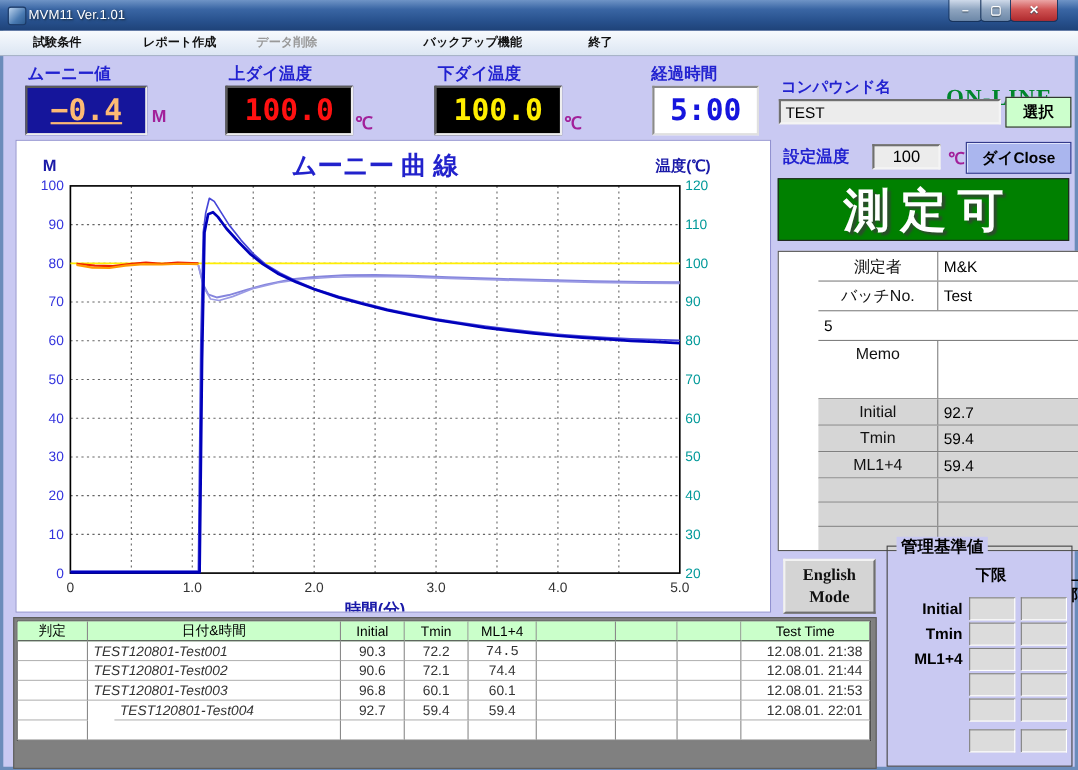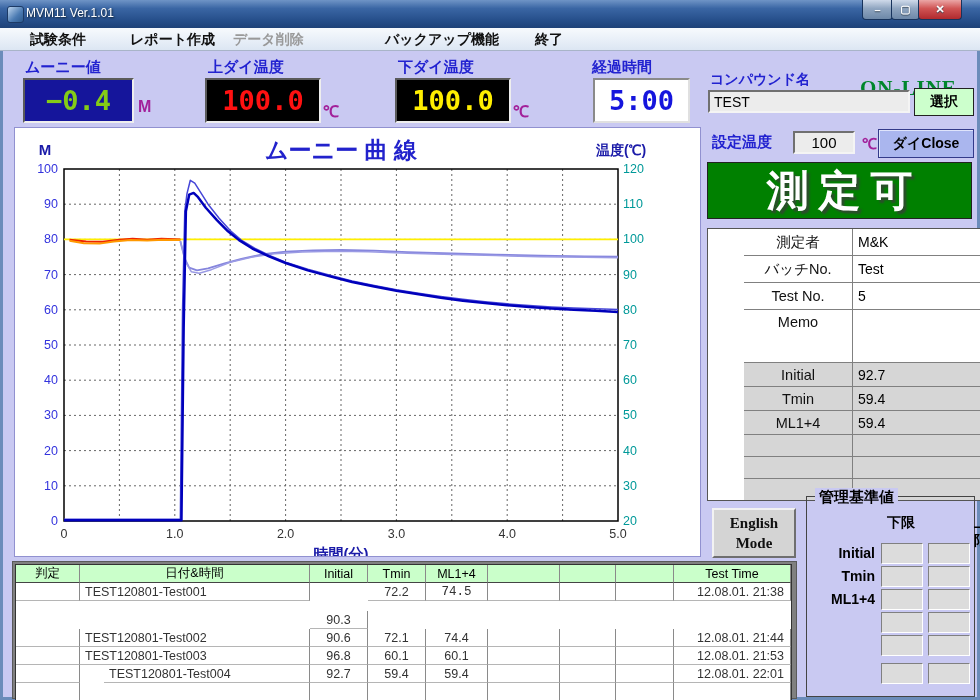--- a/index.html
+++ b/index.html
@@ -19,21 +19,21 @@
     border-radius:0 0 4px 4px;color:#fff;font-size:11px;font-weight:bold;
     display:flex;align-items:center;justify-content:center;
     background:linear-gradient(#cfdaea,#8fa5c0 45%,#6d88a8);text-shadow:0 1px 1px #345;}
   #btn-min{left:862px;width:29px;}
   #btn-max{left:891px;width:27px;}
   #btn-close{left:918px;width:42px;background:linear-gradient(#eba6a6,#d05454 45%,#b02a2e);}
 
   
   #menubar{left:0;top:28px;width:980px;height:22px;
     background:linear-gradient(#f7fafd,#dce6f3);border-bottom:1px solid #a8b4c8;}
-  .menu-item{top:3px;font-size:14px;font-weight:bold;color:#111;cursor:default;font-family:Liberation Mono, monospace;}
+  .menu-item{top:3px;font-size:11px;font-weight:bold;color:#111;cursor:default;font-family:Liberation Mono, monospace;}
   .menu-item.disabled{color:#999;}
 
   
   .ind-label{font-size:15px;font-weight:bold;color:#2222d0;}
   .led{display:flex;align-items:center;justify-content:center;
     font-family:"DejaVu Sans Mono",monospace;font-weight:bold;font-size:27px;
     border:2px solid;border-color:#5a5a5a #eeeeee #eeeeee #5a5a5a;}
   .unit{font-size:16px;font-weight:bold;color:#a2209a;}
   #online{font-family:"Liberation Serif",serif;font-weight:bold;font-size:21px;color:#00862c;letter-spacing:1px;}
 
@@ -76,21 +76,21 @@
   .lim-header{font-size:14px;font-weight:bold;color:#000;}
   .lim-label{font-size:14px;font-weight:bold;color:#000;text-align:right;}
   .lim-input{background:#dcdcdc;border:1px solid;border-color:#808080 #ffffff #ffffff #808080;}
 
   
   #history-panel{background:#808080;border:1px solid #5a5a5a;}
   #history-table{display:grid;background:#fff;border:1px solid #333;width:max-content;}
   .hcell{border-right:1px solid #8a8a8a;border-bottom:1px solid #b5b5b5;font-size:12.5px;color:#333;
     display:flex;align-items:center;overflow:hidden;white-space:nowrap;}
   .hcell.th{background:#caffca;color:#000;border-bottom:1px solid #444;justify-content:center;}
-  .hcell.name{padding-left:5px;}
+  .hcell.name{padding-left:5px;font-style:italic;}
   .hcell.num{justify-content:center;}
   .hcell.time{justify-content:flex-end;padding-right:6px;}
 </style>
 </head>
 <body>
 
 <div id="win">
 
   <div id="titlebar" class="abs">
     <div id="app-icon" class="abs"></div>
@@ -108,21 +108,21 @@
 
   <div id="menubar" class="abs">
       <div class="abs menu-item" style="left: 30px;">試験条件</div>
       <div class="abs menu-item" style="left: 130px;">レポート作成</div>
       <div class="abs menu-item disabled" style="left: 233px;">データ削除</div>
       <div class="abs menu-item" style="left: 385px;">バックアップ機能</div>
       <div class="abs menu-item" style="left: 535px;">終了</div>
     </div>
 
   <div class="abs ind-label" style="left:25px;top:58px;">ムーニー値</div>
-  <div class="abs led" id="mooney-led" style="left: 23px; top: 78px; width: 107px; height: 41px; background: rgb(21, 21, 155); color: #84cc16;">−0.4</div>
+  <div class="abs led" id="mooney-led" style="left: 23px; top: 78px; width: 107px; height: 41px; background: rgb(21, 21, 155); color: #fdba74; text-decoration: underline;">−0.4</div>
   <div class="abs unit" style="left:138px;top:98px;">M</div>
 
   <div class="abs ind-label" style="left:208px;top:58px;">上ダイ温度</div>
   <div class="abs led" id="upper-led" style="left: 205px; top: 78px; width: 112px; height: 41px; background: rgb(0, 0, 0); color: rgb(255, 17, 17);">100.0</div>
   <div class="abs unit" style="left:323px;top:100px;">℃</div>
 
   <div class="abs ind-label" style="left:398px;top:58px;">下ダイ温度</div>
   <div class="abs led" id="lower-led" style="left: 395px; top: 78px; width: 112px; height: 41px; background: rgb(0, 0, 0); color: rgb(255, 238, 0);">100.0</div>
   <div class="abs unit" style="left:513px;top:100px;">℃</div>
 
@@ -145,21 +145,20 @@
   <div id="measure-table" class="abs" style="left:707px;top:228px;width:265px;">
       <div class="mrow" style="height: 26px;">
         <div class="mlabel">測定者</div>
         <div class="mvalue">M&amp;K<span class="combo-arrow">▼</span></div>
       </div>
       <div class="mrow" style="height: 26px;">
         <div class="mlabel">バッチNo.</div>
         <div class="mvalue">Test<span class="combo-arrow">▼</span></div>
       </div>
       <div class="mrow" style="height: 26px;">
-        <div class="mlabel">Test No.</div>
         <div class="mvalue">5</div>
       </div>
       <div class="mrow" style="height: 52px;">
         <div class="mlabel" style="align-items: flex-start; padding-top: 4px;">Memo</div>
         <div class="mvalue" style="align-items: flex-start;"></div>
       </div>
       <div class="mrow gray-row" style="height: 23px;">
         <div class="mlabel">Initial</div>
         <div class="mvalue">92.7</div>
       </div>
@@ -282,21 +281,21 @@
         <div class="hcell th" style="height: 17px;">日付&amp;時間</div>
         <div class="hcell th" style="height: 17px;">Initial</div>
         <div class="hcell th" style="height: 17px;">Tmin</div>
         <div class="hcell th" style="height: 17px;">ML1+4</div>
         <div class="hcell th" style="height: 17px;"></div>
         <div class="hcell th" style="height: 17px;"></div>
         <div class="hcell th" style="height: 17px;"></div>
         <div class="hcell th" style="height: 17px;">Test Time</div>
         <div class="hcell num" style="height: 17px;"></div>
         <div class="hcell name" style="height: 17px;">TEST120801-Test001</div>
-        <div class="hcell num" style="height: 17px; margin-top: 28px;">90.3</div>
+        <div class="hcell num" style="height: 17px;">90.3</div>
         <div class="hcell num" style="height: 17px;">72.2</div>
         <div class="hcell num" style="height: 17px; font-family: Liberation Mono, monospace;">74.5</div>
         <div class="hcell num" style="height: 17px;"></div>
         <div class="hcell num" style="height: 17px;"></div>
         <div class="hcell num" style="height: 17px;"></div>
         <div class="hcell time" style="height: 17px;">12.08.01.  21:38</div>
         <div class="hcell num" style="height: 17px;"></div>
         <div class="hcell name" style="height: 17px;">TEST120801-Test002</div>
         <div class="hcell num" style="height: 17px;">90.6</div>
         <div class="hcell num" style="height: 17px;">72.1</div>

